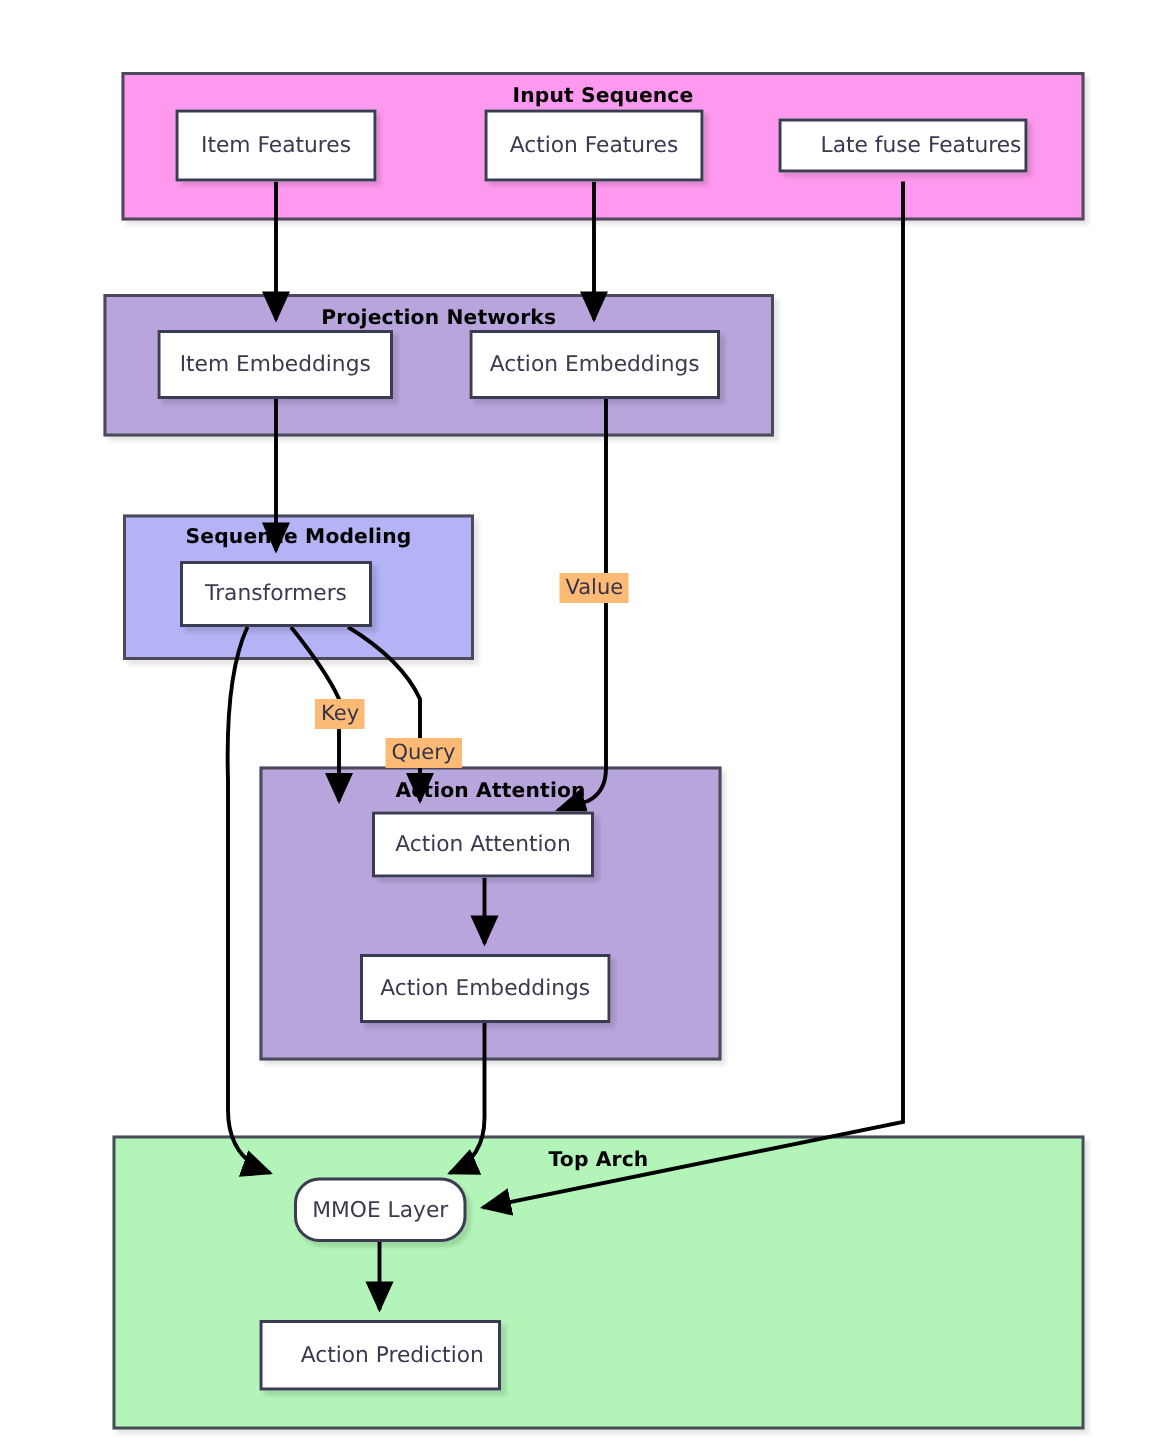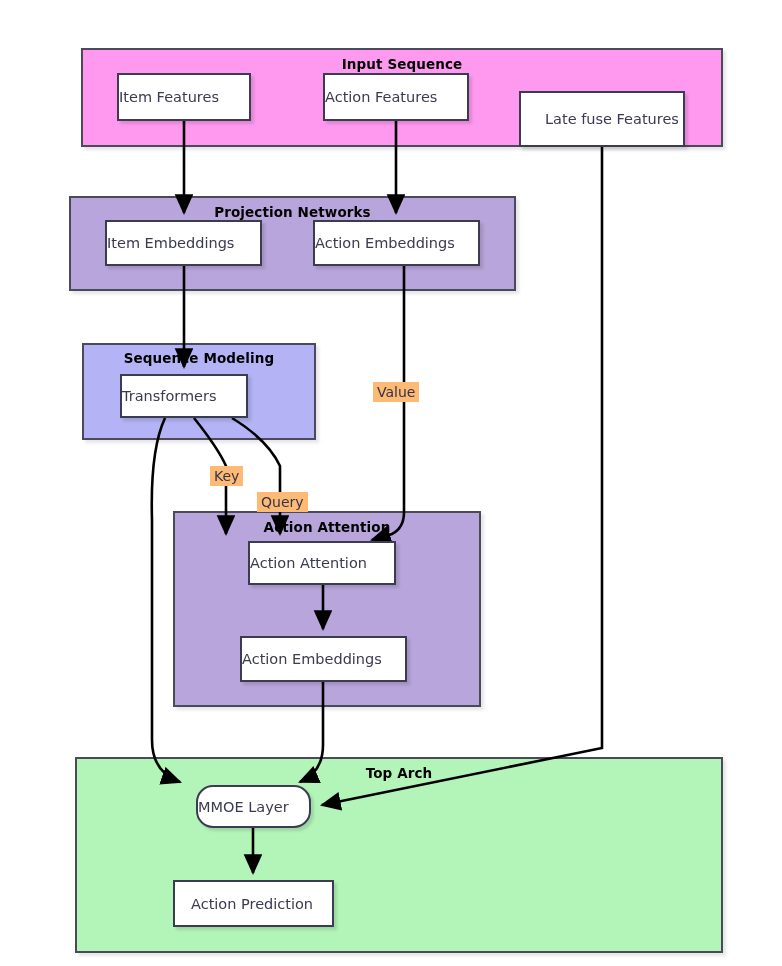--- a/index.html
+++ b/index.html
@@ -32,20 +32,21 @@
     letter-spacing: 0.1px;
     white-space: nowrap;
   }
   .node {
     position: absolute;
     background: #ffffff;
     border: 2px solid #3b3b52;
     box-sizing: border-box;
     display: flex;
     align-items: center;
+    justify-content: center;
     font-size: 14.5px;
     color: #3a3a50;
     box-shadow: 3px 3px 3px rgba(0,0,0,0.13);
     white-space: nowrap;
   }
   .edge-label {
     position: absolute;
     background: #fdba74;
     color: #33334a;
     font-size: 14px;
@@ -117,21 +118,21 @@
       <path d="M253,828 L253,873" marker-end="url(#arrow)"></path>
     </g>
   </svg>
 
   <div class="node" id="n-item-features" style="left: 117px; top: 73px; width: 134px; height: 48px;">
     <span>Item Features</span>
   </div>
   <div class="node" id="n-action-features" style="left: 323px; top: 73px; width: 146px; height: 48px;">
     <span>Action Features</span>
   </div>
-  <div class="node" id="n-late-fuse-features" style="left: 519px; top: 91px; width: 166px; height: 56px; padding-left: 24px;">
+  <div class="node" id="n-late-fuse-features" style="left: 519px; top: 79px; width: 166px; height: 36px; padding-left: 24px;">
     <span>Late fuse Features</span>
   </div>
   <div class="node" id="n-item-embeddings" style="left: 105px; top: 220px; width: 157px; height: 46px;">
     <span>Item Embeddings</span>
   </div>
   <div class="node" id="n-action-embeddings-proj" style="left: 313px; top: 220px; width: 167px; height: 46px;">
     <span>Action Embeddings</span>
   </div>
   <div class="node" id="n-transformers" style="left: 120px; top: 374px; width: 128px; height: 44px;">
     <span>Transformers</span>

